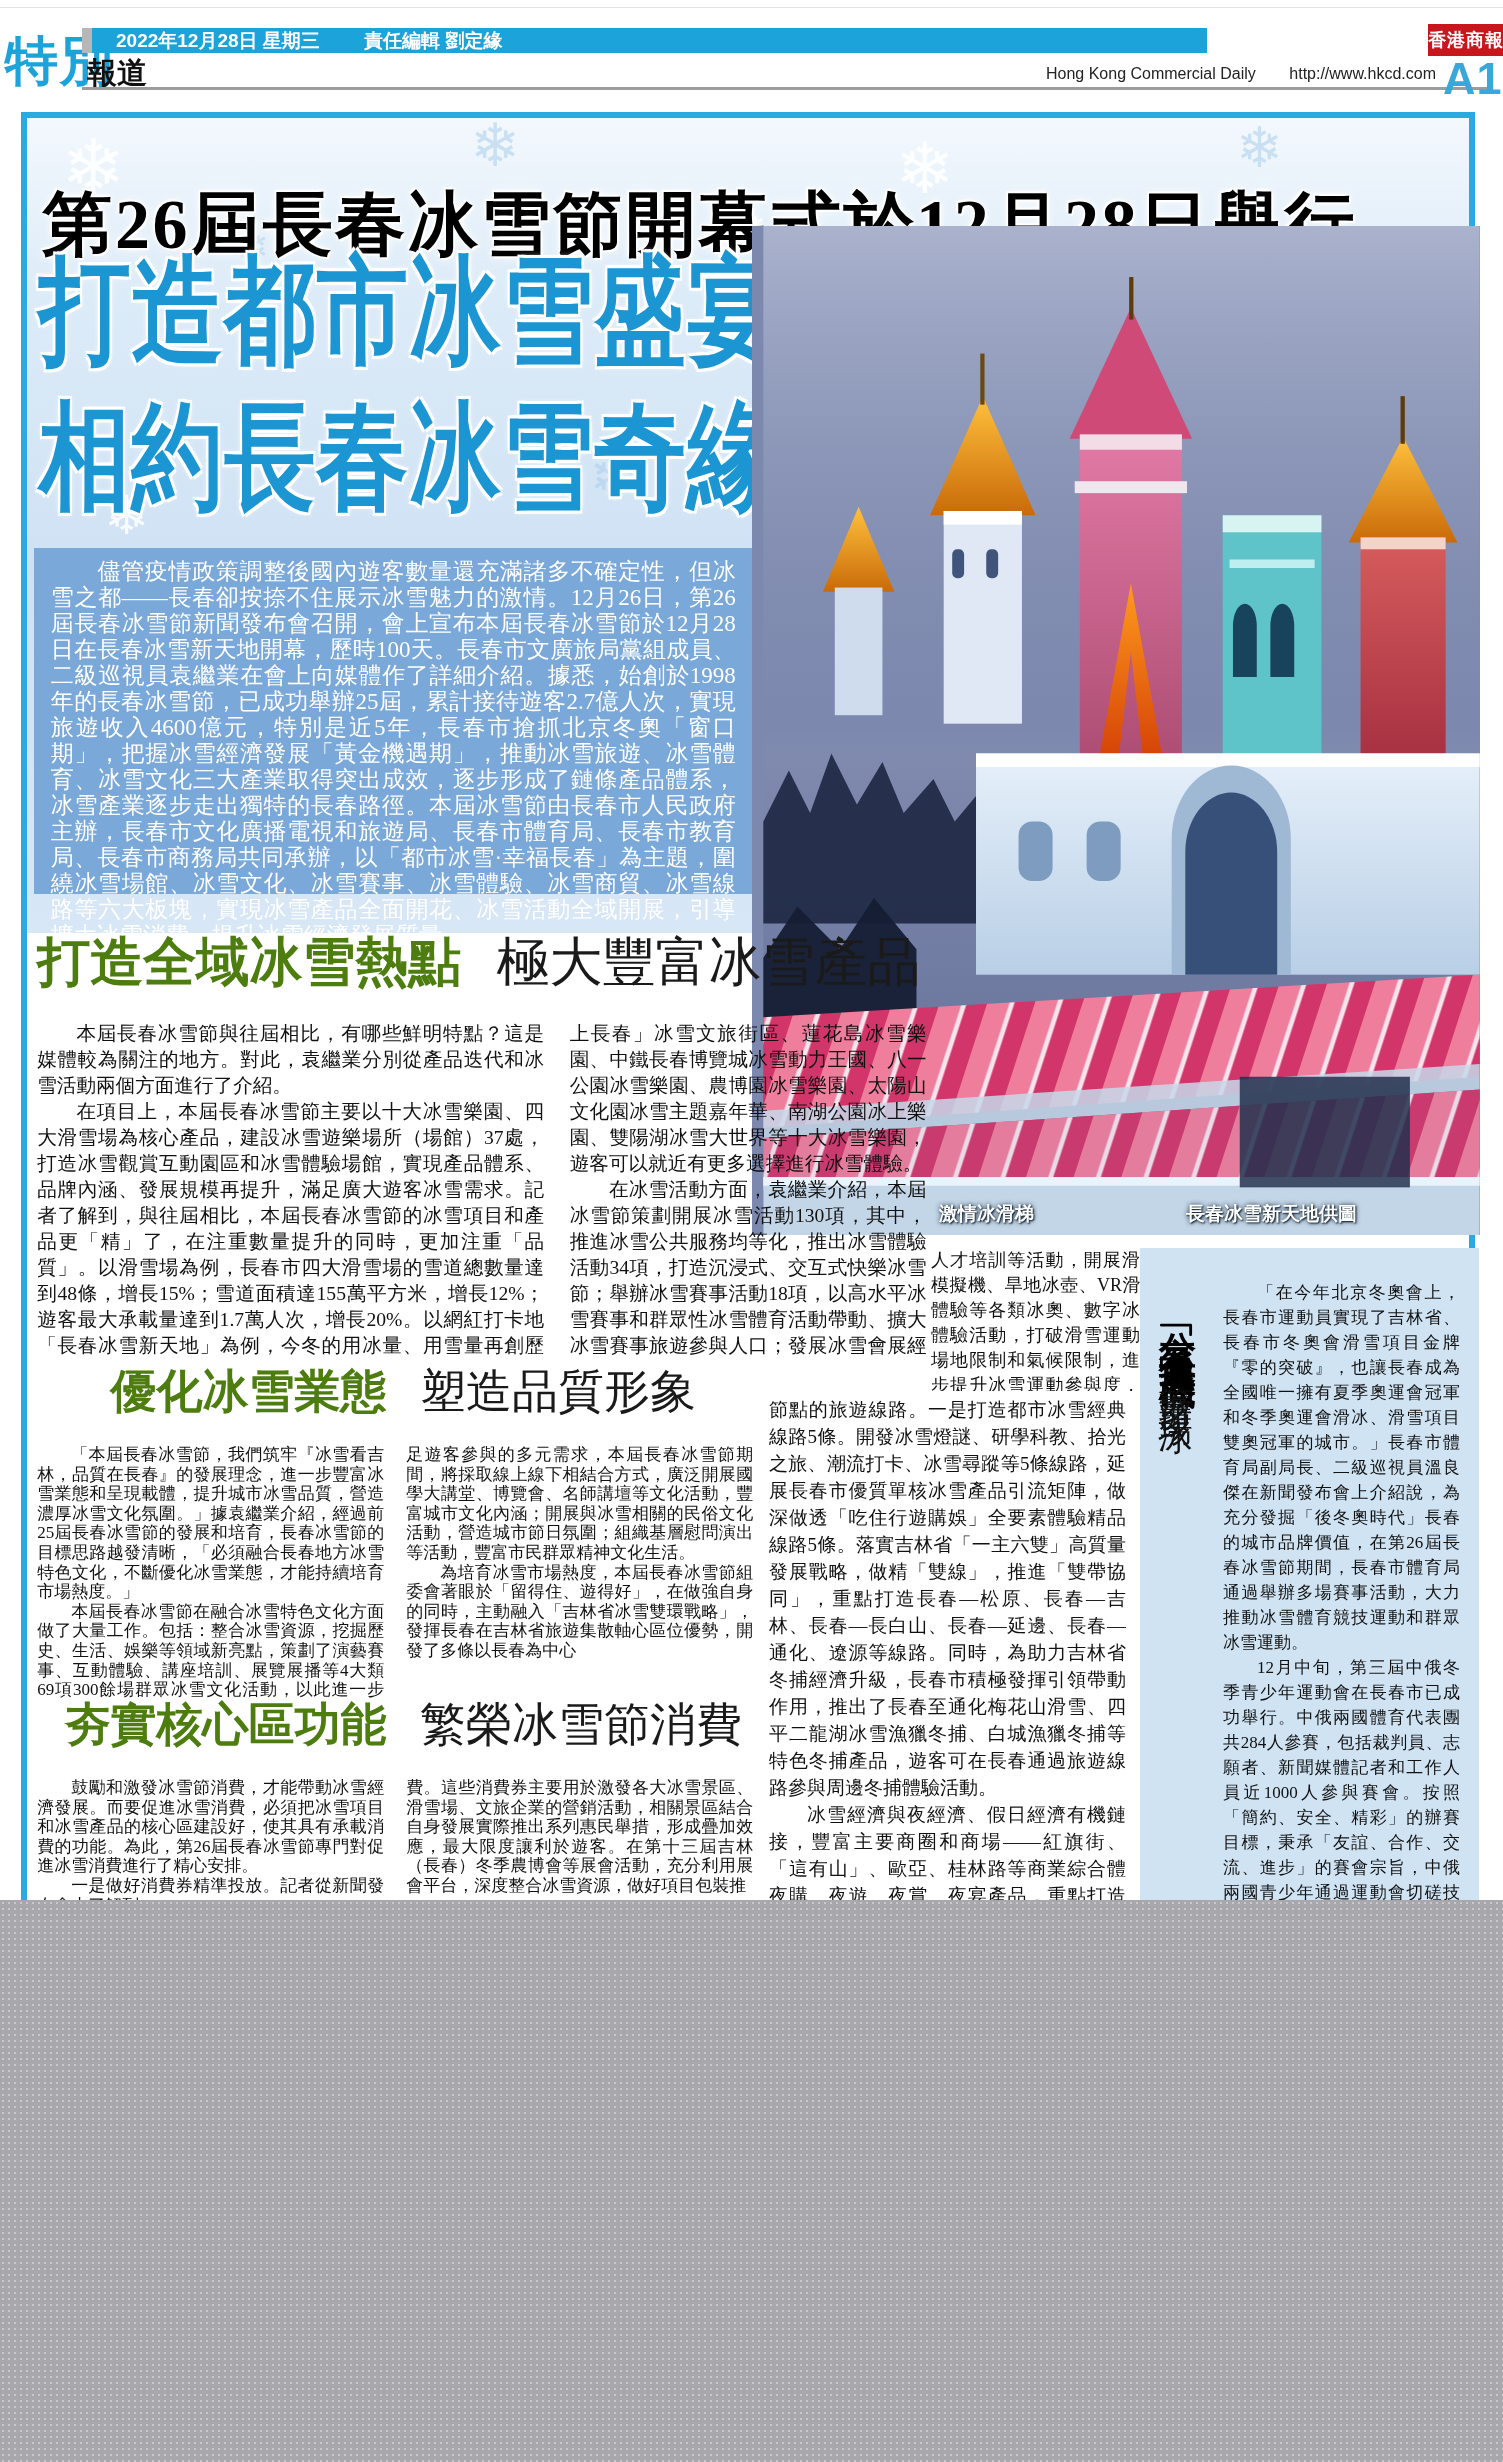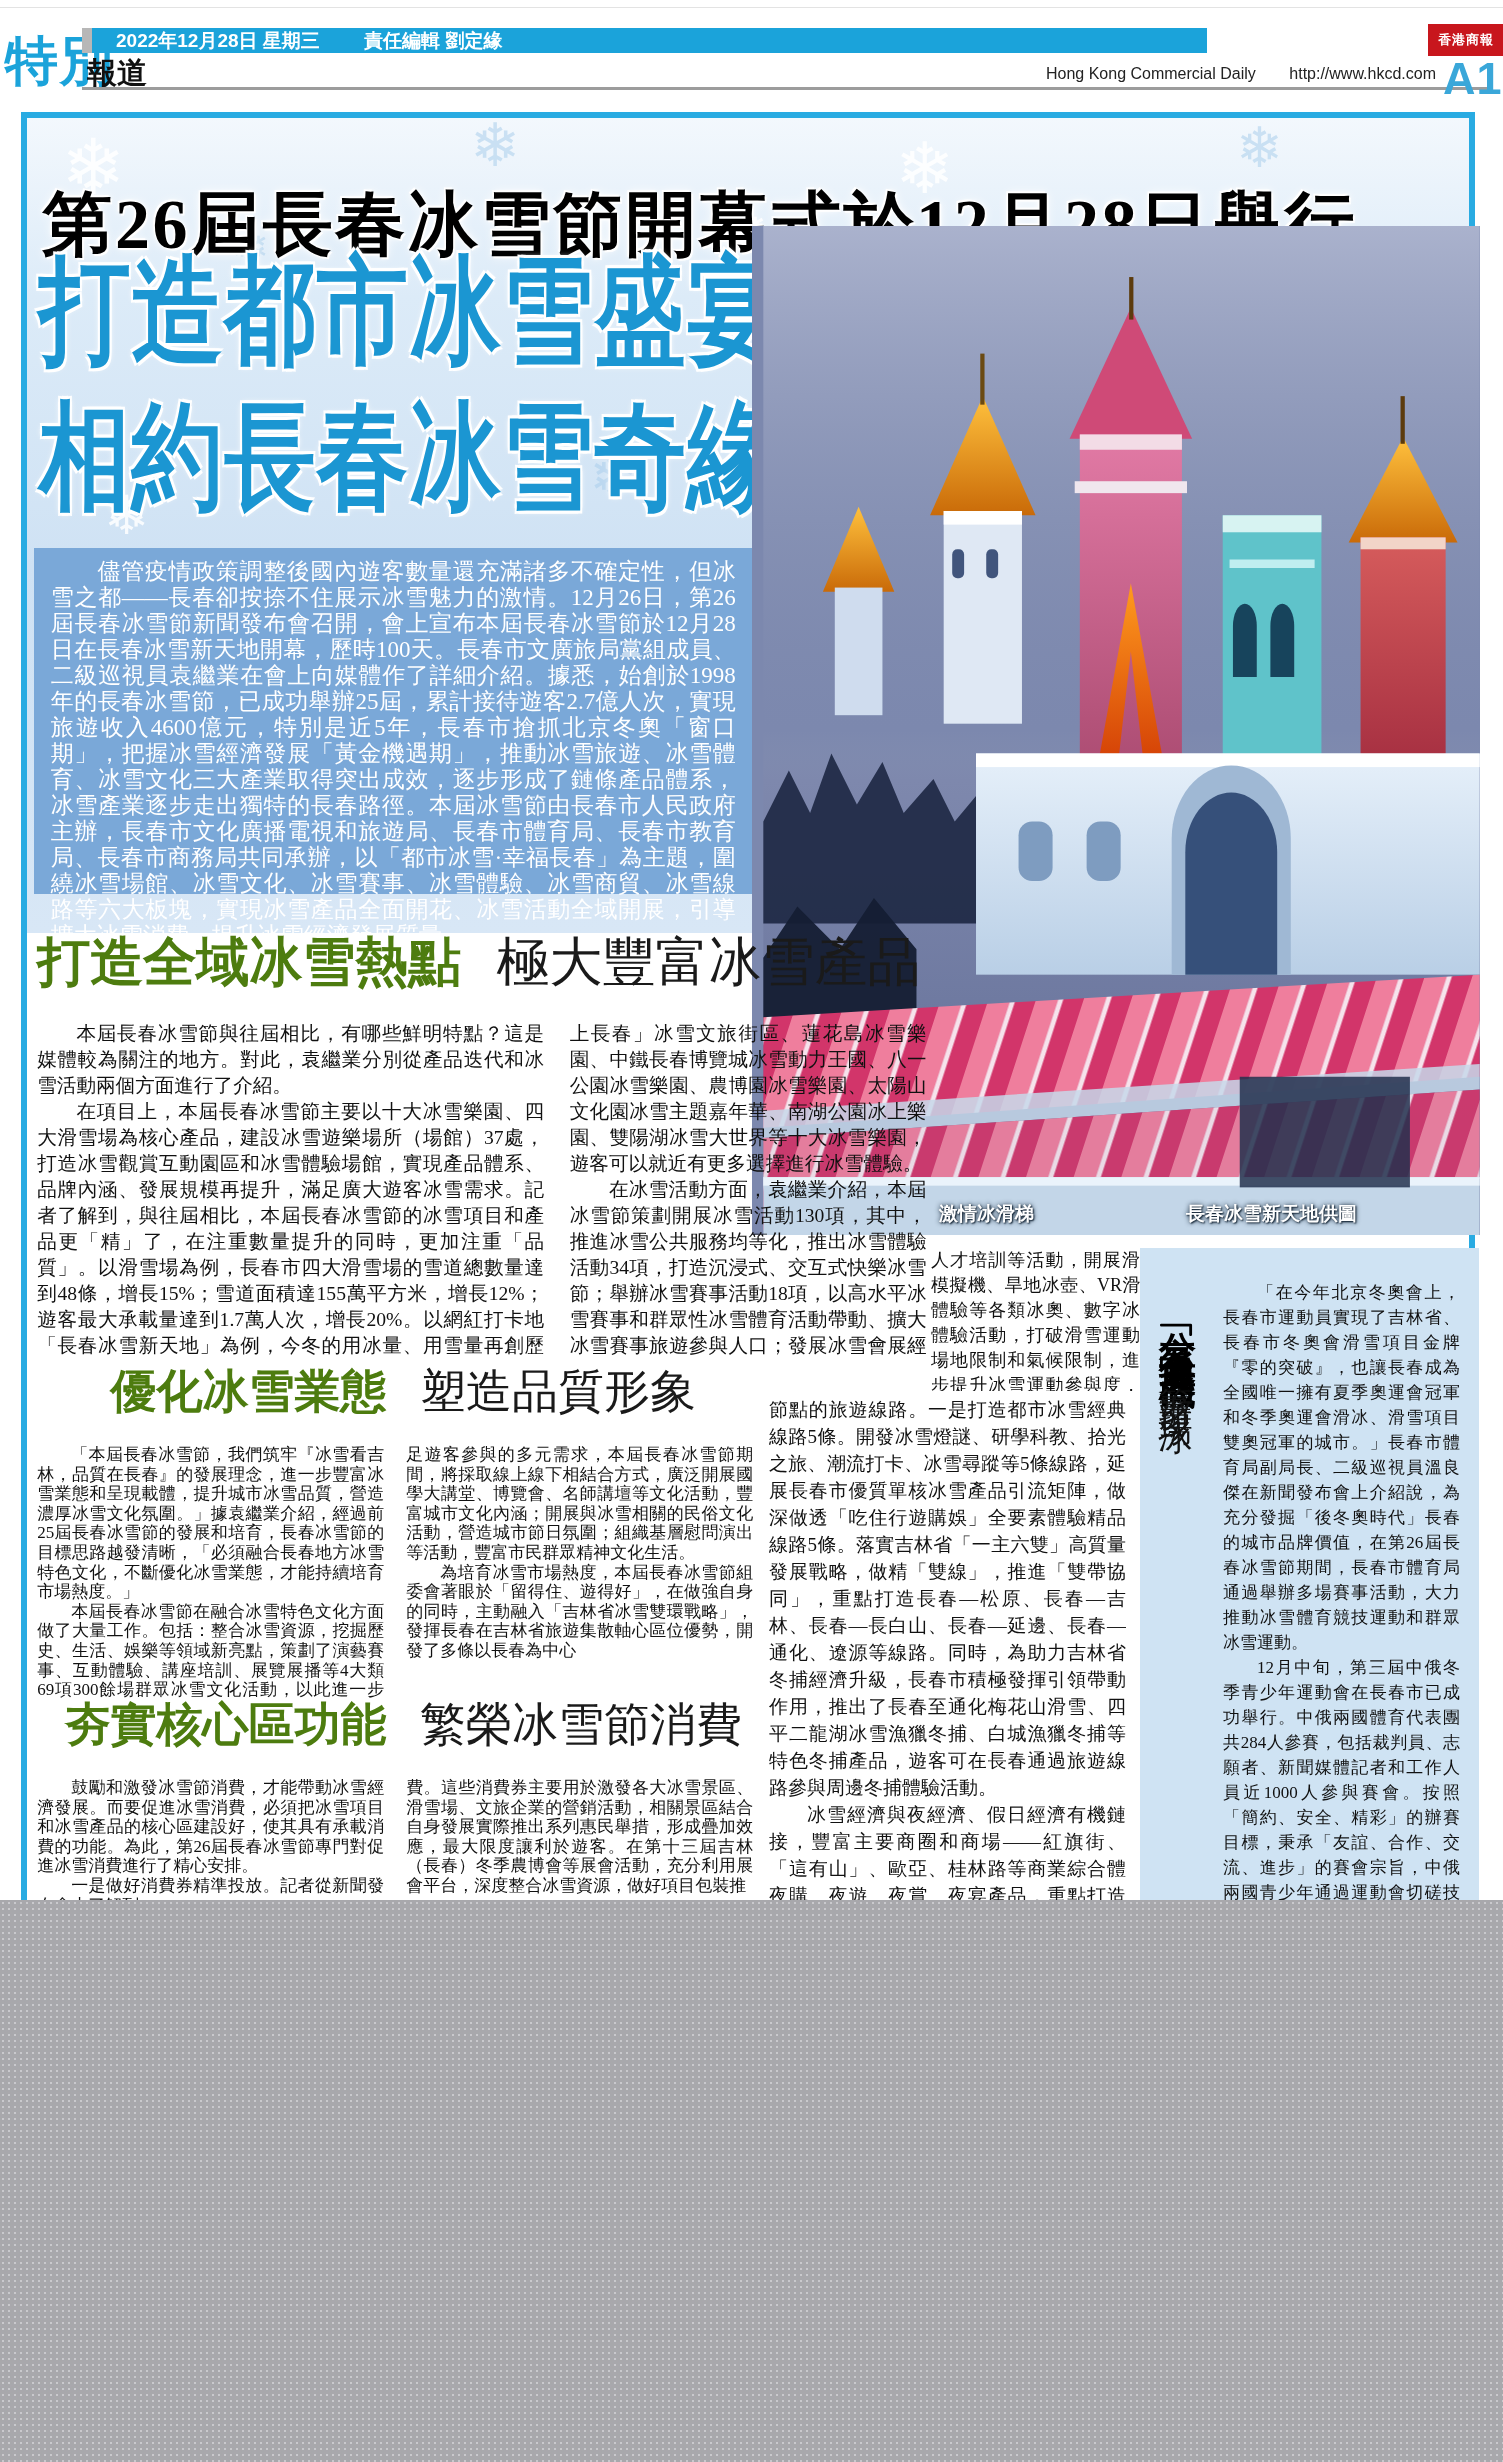--- a/index.html
+++ b/index.html
@@ -12,21 +12,21 @@
   .tebie{left:5.1px;top:25.5px;font-family:"Liberation Sans",sans-serif;font-weight:900;
          font-size:53px;color:#1ba3da;letter-spacing:1.7px;}
   .baodao{left:87px;top:53px;font-size:30px;font-weight:700;color:#111;}
   .mast-rule{left:82px;top:87px;width:1405px;height:2.6px;background:#9c9c9c;}
   .datebar{left:92px;top:28px;width:1115px;height:25px;background:#1ba3da;color:#fff;
            font-size:19px;font-weight:700;line-height:25px;padding-left:24px;box-sizing:border-box;
            font-family:"Liberation Sans",sans-serif;}
   .datebar span{margin-right:39px;}
   .graysq{left:82px;top:28px;width:10.2px;height:25px;background:#b7b7b7;}
   .redbox{left:1428px;top:24px;width:76px;height:32px;background:#c8161d;color:#fff;
-          font-size:13px;font-weight:700;text-align:center;line-height:32px;letter-spacing:0.9px;}
+          font-size:18px;font-weight:700;text-align:center;line-height:32px;letter-spacing:0.9px;}
   .engline{left:0;top:65px;width:1413px;text-align:right;font-size:16px;color:#222;
            font-family:"Liberation Sans",sans-serif;padding-left:23px;}
   .engline span{margin-left:29px;}
   .pageno{left:1443px;top:53px;font-family:"Liberation Sans",sans-serif;font-weight:900;
           font-size:45px;color:#3aa7d9;letter-spacing:0.9px;}
 
   
   .frame{left:21px;top:112px;width:1454px;height:2351px;border:6px solid #29abe2;
          box-sizing:border-box;background:#fff;}
   .snowband{position:absolute;left:0;top:0;width:1442px;height:815px;

